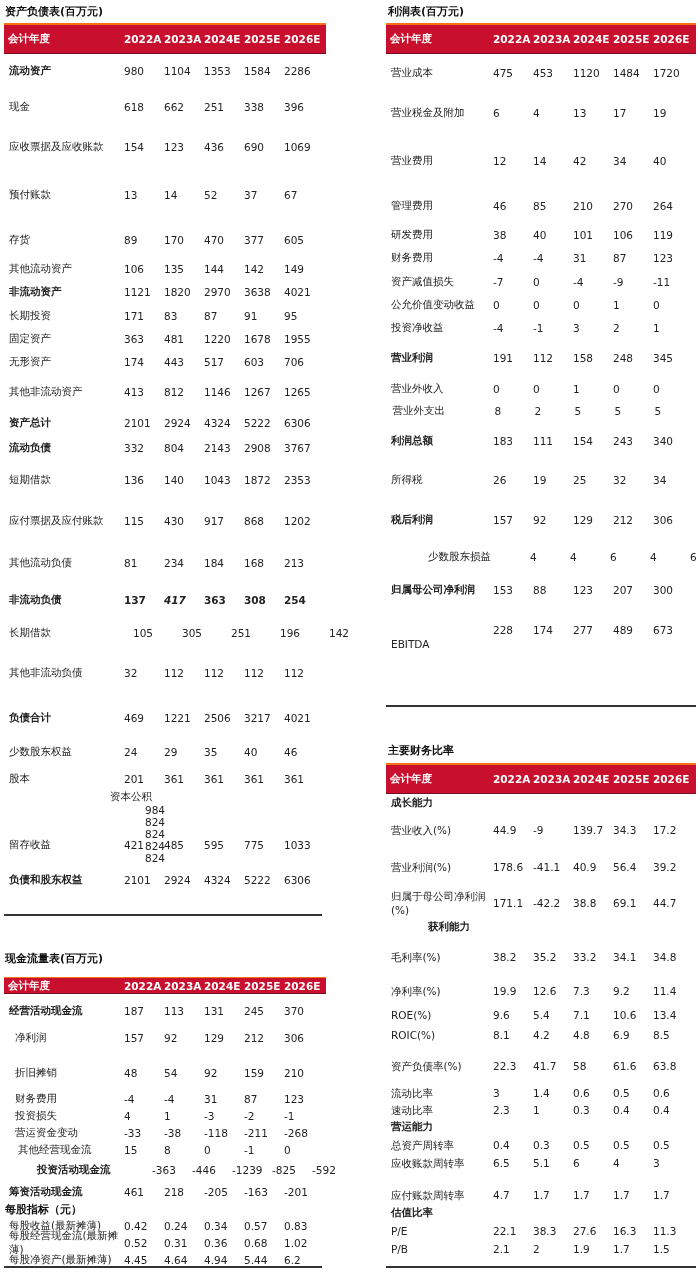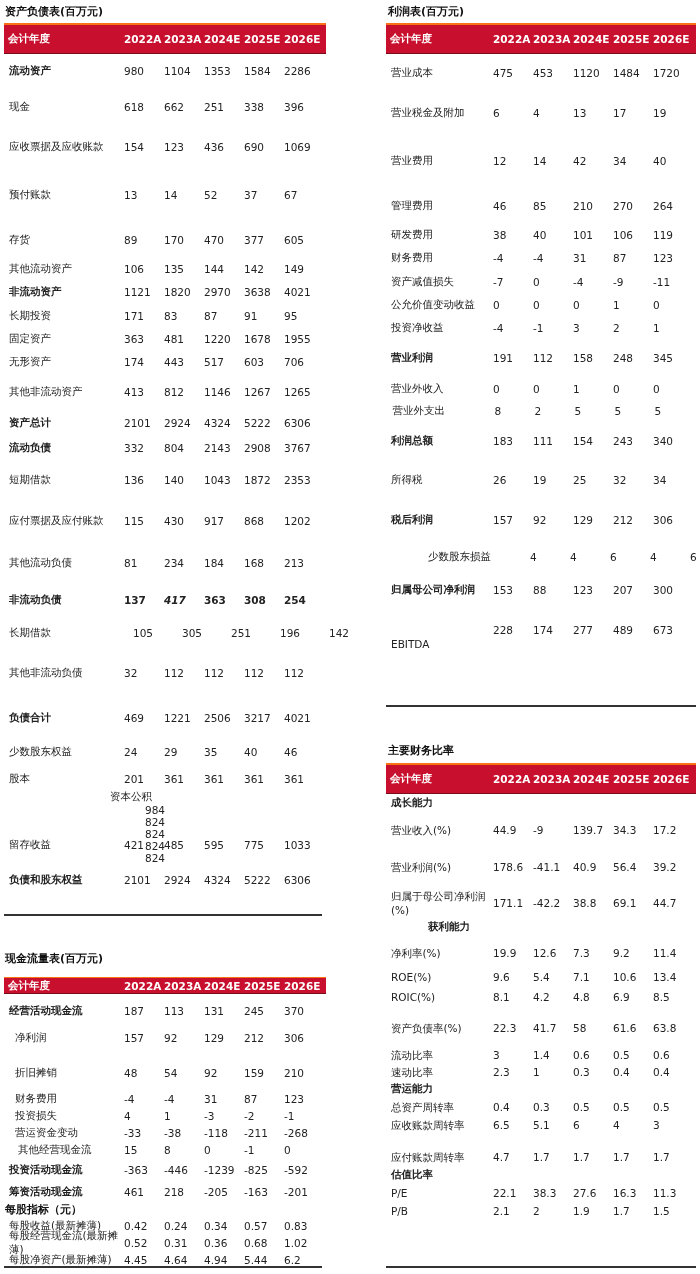--- a/index.html
+++ b/index.html
@@ -437,20 +437,28 @@
         <div class="lbl" style="width: 107px; line-height: 14px;">归属于母公司净利润(%)</div>
         <div class="c">171.1</div>
         <div class="c">-42.2</div>
         <div class="c">38.8</div>
         <div class="c">69.1</div>
         <div class="c">44.7</div>
       </div>
       <div class="row grp" style="height: 18px; align-items: flex-start; margin-left: 37px;">
         <div class="lbl">获利能力</div>
       </div>
+      <div class="row" style="height: 38px;">
+        <div class="lbl" style="width: 107px; line-height: 14px;">毛利率(%)</div>
+        <div class="c">38.2</div>
+        <div class="c">35.2</div>
+        <div class="c">33.2</div>
+        <div class="c">34.1</div>
+        <div class="c">34.8</div>
+      </div>
       <div class="row" style="height: 30px;">
         <div class="lbl" style="width: 107px; line-height: 14px;">净利率(%)</div>
         <div class="c">19.9</div>
         <div class="c">12.6</div>
         <div class="c">7.3</div>
         <div class="c">9.2</div>
         <div class="c">11.4</div>
       </div>
       <div class="row" style="height: 17px;">
         <div class="lbl" style="width: 107px; line-height: 14px;">ROE(%)</div>
@@ -602,21 +610,21 @@
         <div class="c">-268</div>
       </div>
       <div class="row" style="height: 17px;">
         <div class="lbl indent2">其他经营现金流</div>
         <div class="c">15</div>
         <div class="c">8</div>
         <div class="c">0</div>
         <div class="c">-1</div>
         <div class="c">0</div>
       </div>
-      <div class="row" style="height: 24px;">
+      <div class="row" style="height: 24px; margin-left: 28px;">
         <div class="lbl" style="font-weight: bold;">投资活动现金流</div>
         <div class="c">-363</div>
         <div class="c">-446</div>
         <div class="c">-1239</div>
         <div class="c">-825</div>
         <div class="c">-592</div>
       </div>
       <div class="row" style="height: 20px;">
         <div class="lbl" style="font-weight: bold;">筹资活动现金流</div>
         <div class="c">461</div>

